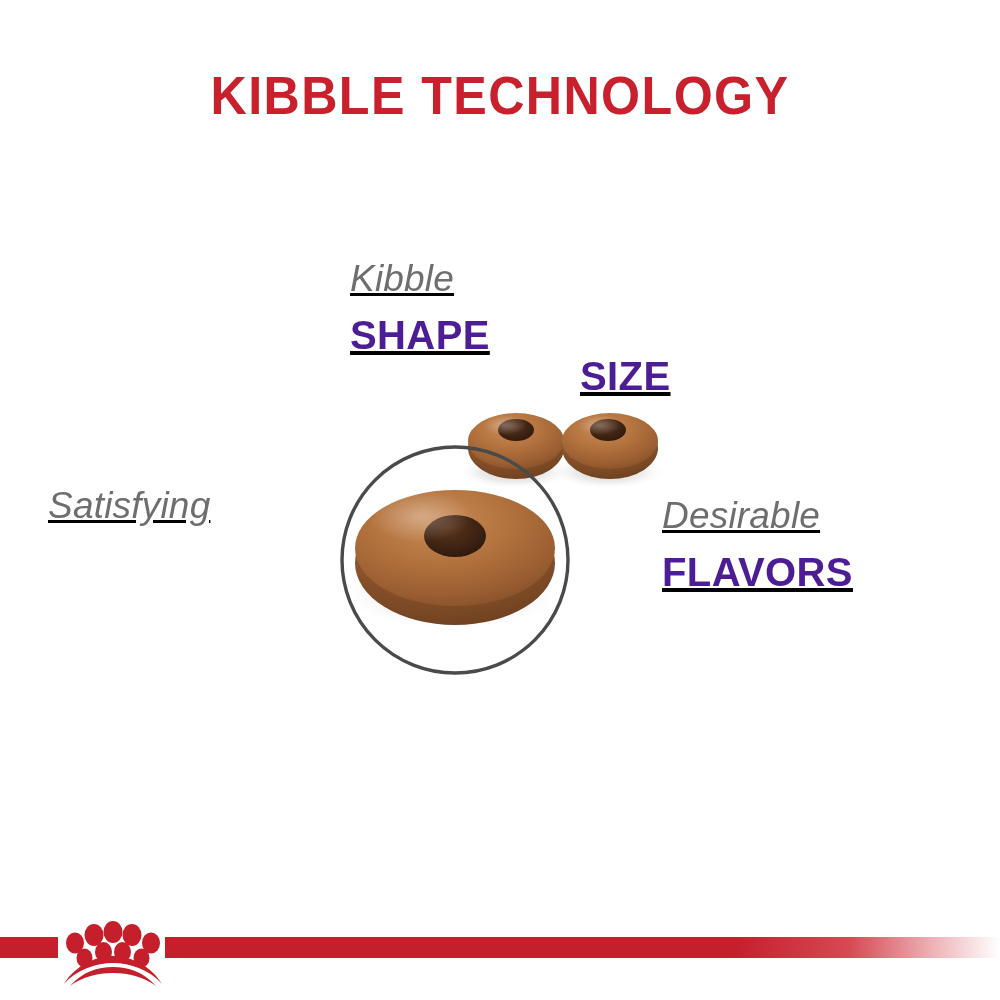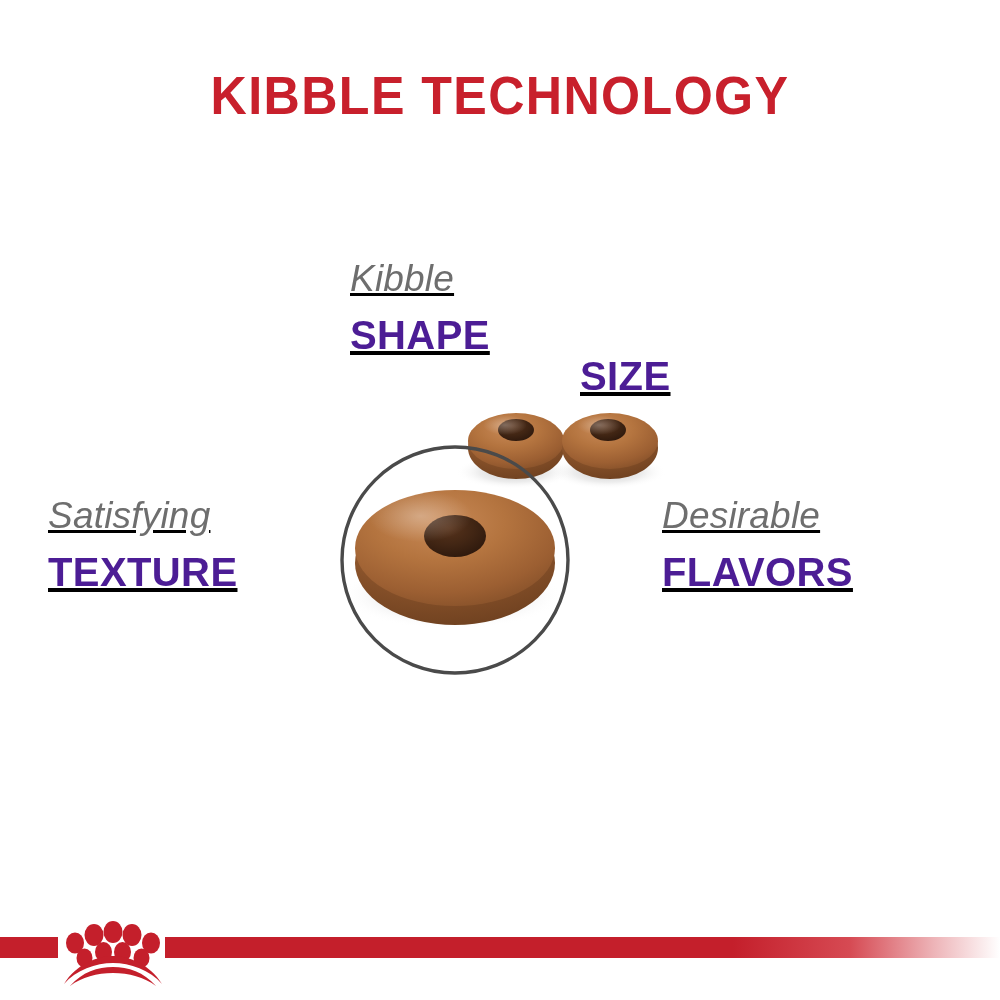--- a/index.html
+++ b/index.html
@@ -65,21 +65,21 @@
     font-weight: 700;
     font-size: 40px;
     letter-spacing: 0.4px;
     line-height: 46px;
     margin-top: 11px;
   }
 
   #feat-shape   { left: 350px; top: 257px; width: 300px; }
   #feat-aroma   { left: 116px; top: 342px; width: 300px; }
   #feat-size    { left: 580px; top: 342px; width: 300px; }
-  #feat-texture { left:  48px; top: 494px; width: 300px; }
+  #feat-texture { left:  48px; top: 484px; width: 300px; }
   #feat-flavors { left: 662px; top: 494px; width: 300px; }
 
   
   #kibble-art {
     position: absolute;
     left: 300px;
     top: 380px;
     width: 420px;
     height: 330px;
   }
@@ -191,21 +191,20 @@
 
   <div class="feature" id="feat-aroma">
   </div>
 
   <div class="feature" id="feat-size">
     <span class="noun">SIZE</span>
   </div>
 
   <div class="feature" id="feat-texture">
     <span class="adj">Satisfying</span>
-    <span class="noun">TEXTURE</span>
   </div>
 
   <div class="feature" id="feat-flavors">
     <span class="adj">Desirable</span>
     <span class="noun">FLAVORS</span>
   </div>
 
   <div id="footer">
     <div class="bar bar-left"></div>
     <div class="bar bar-right"></div>

